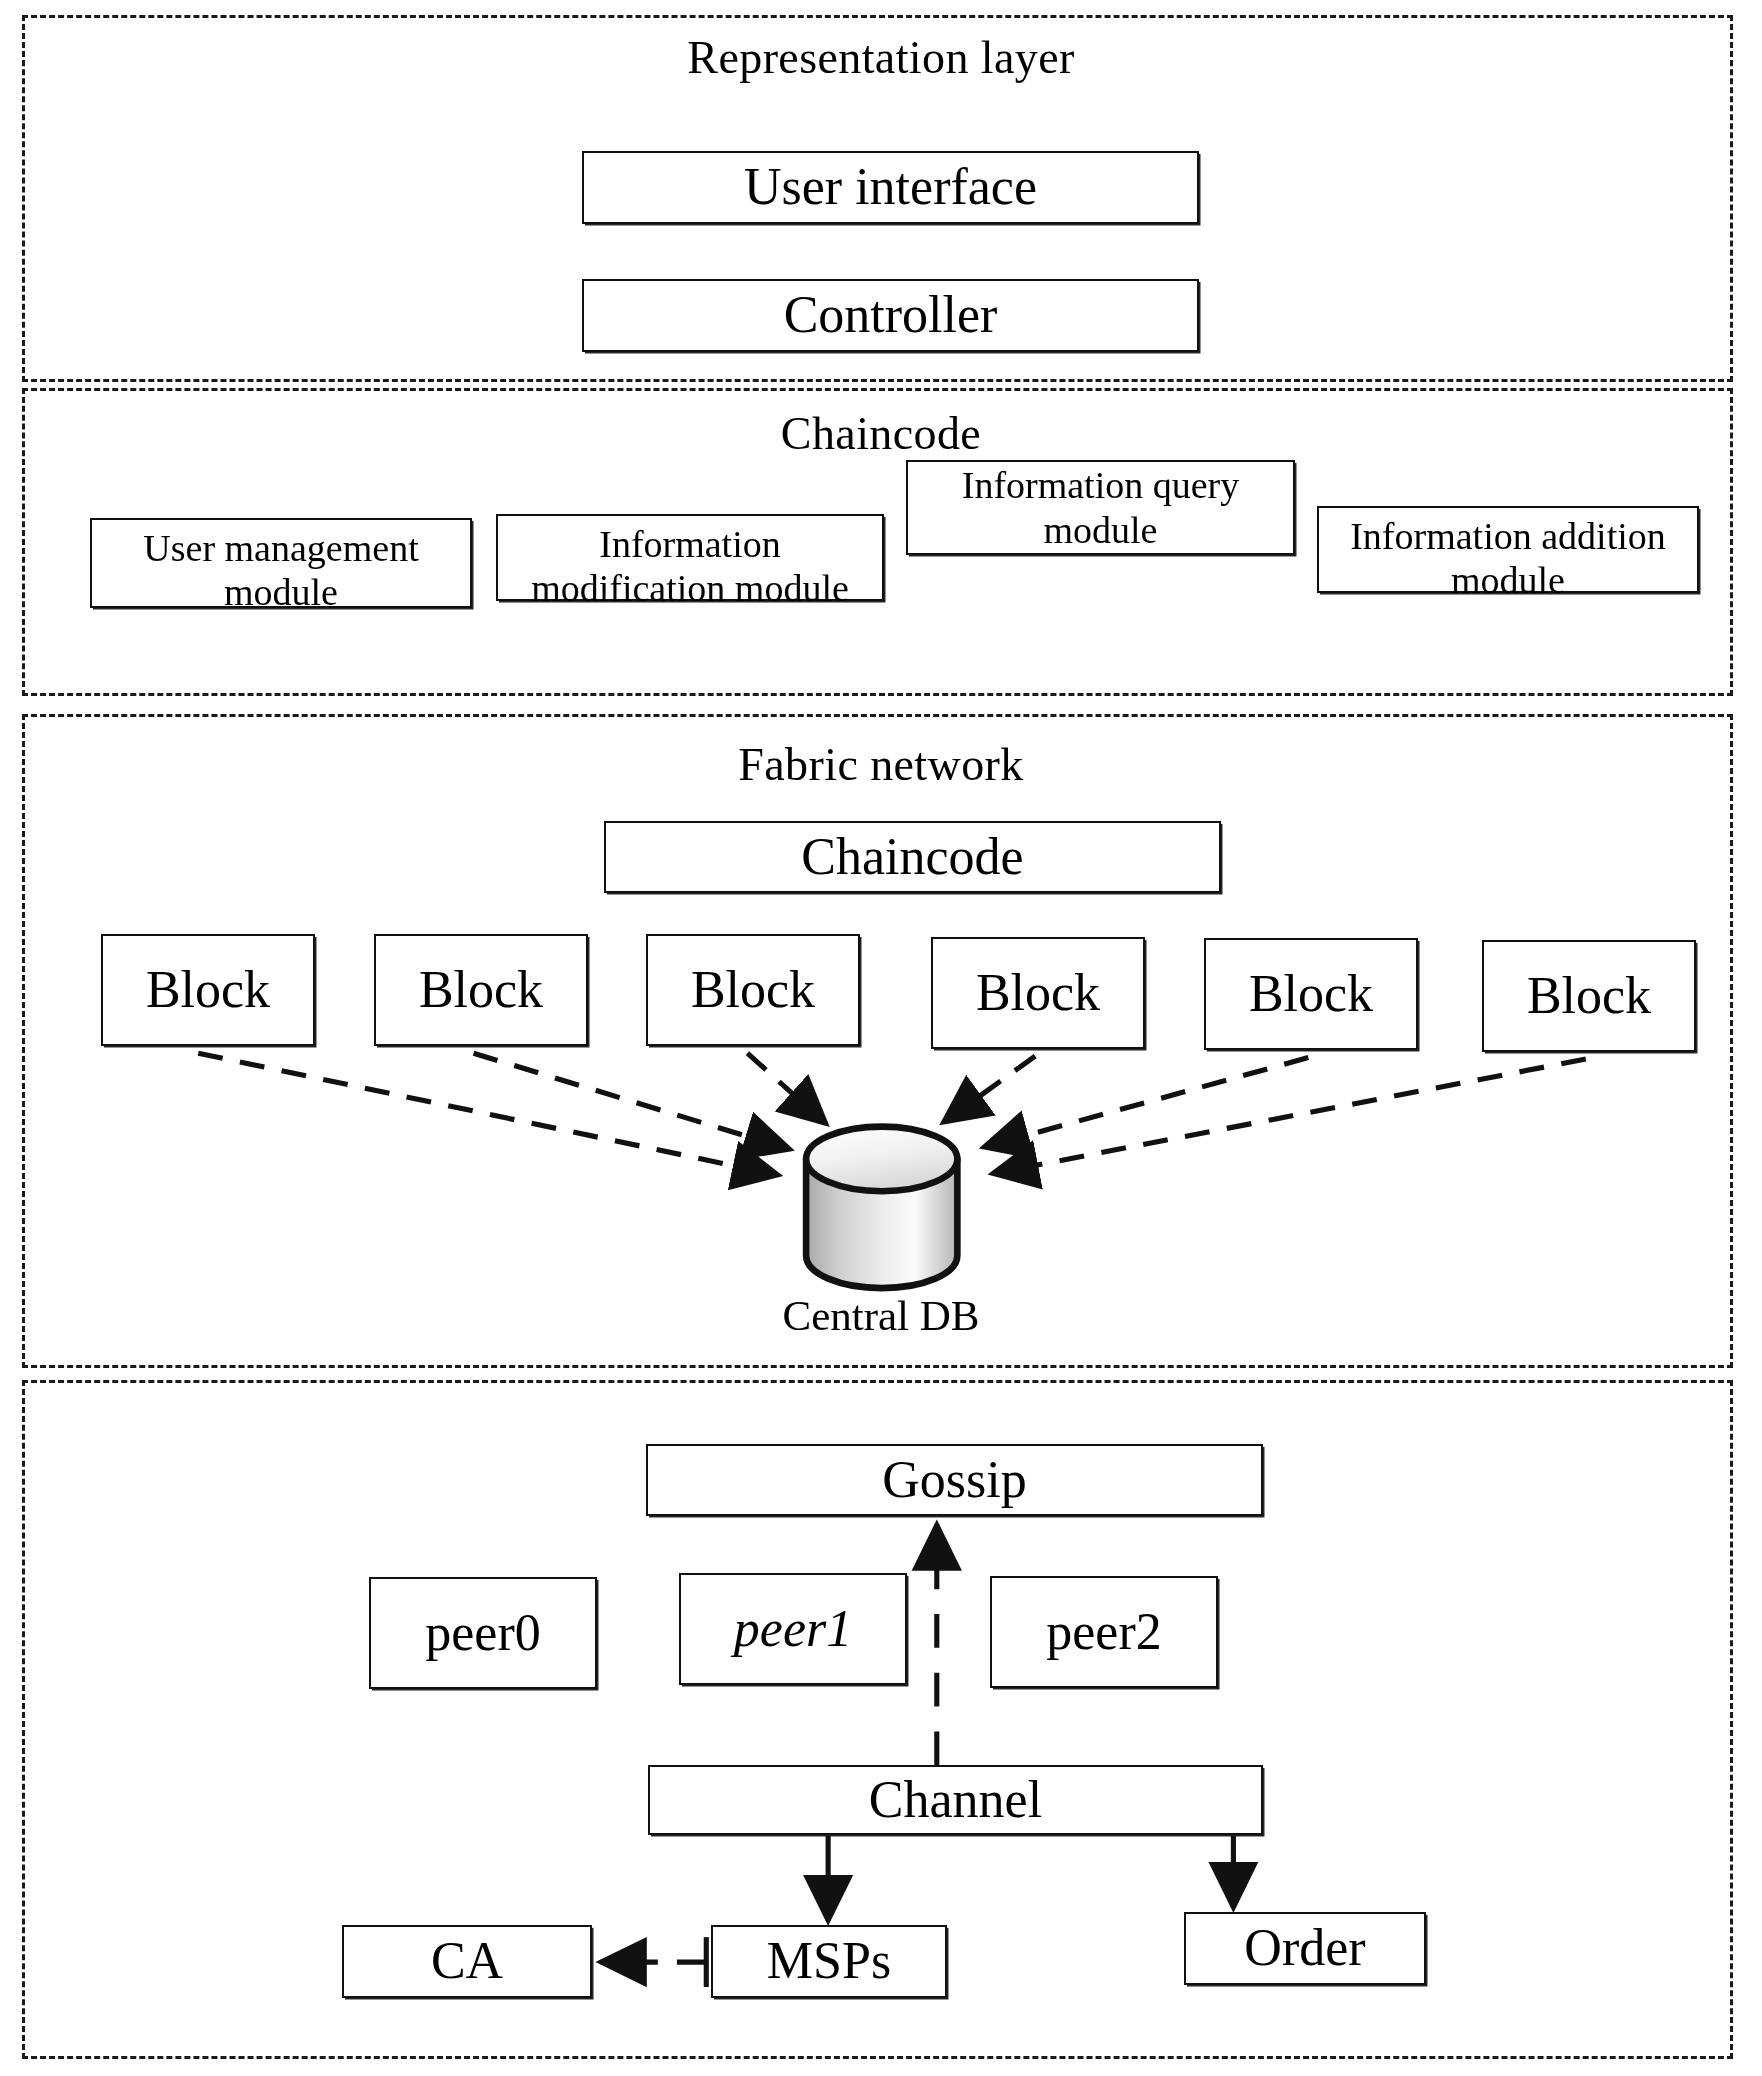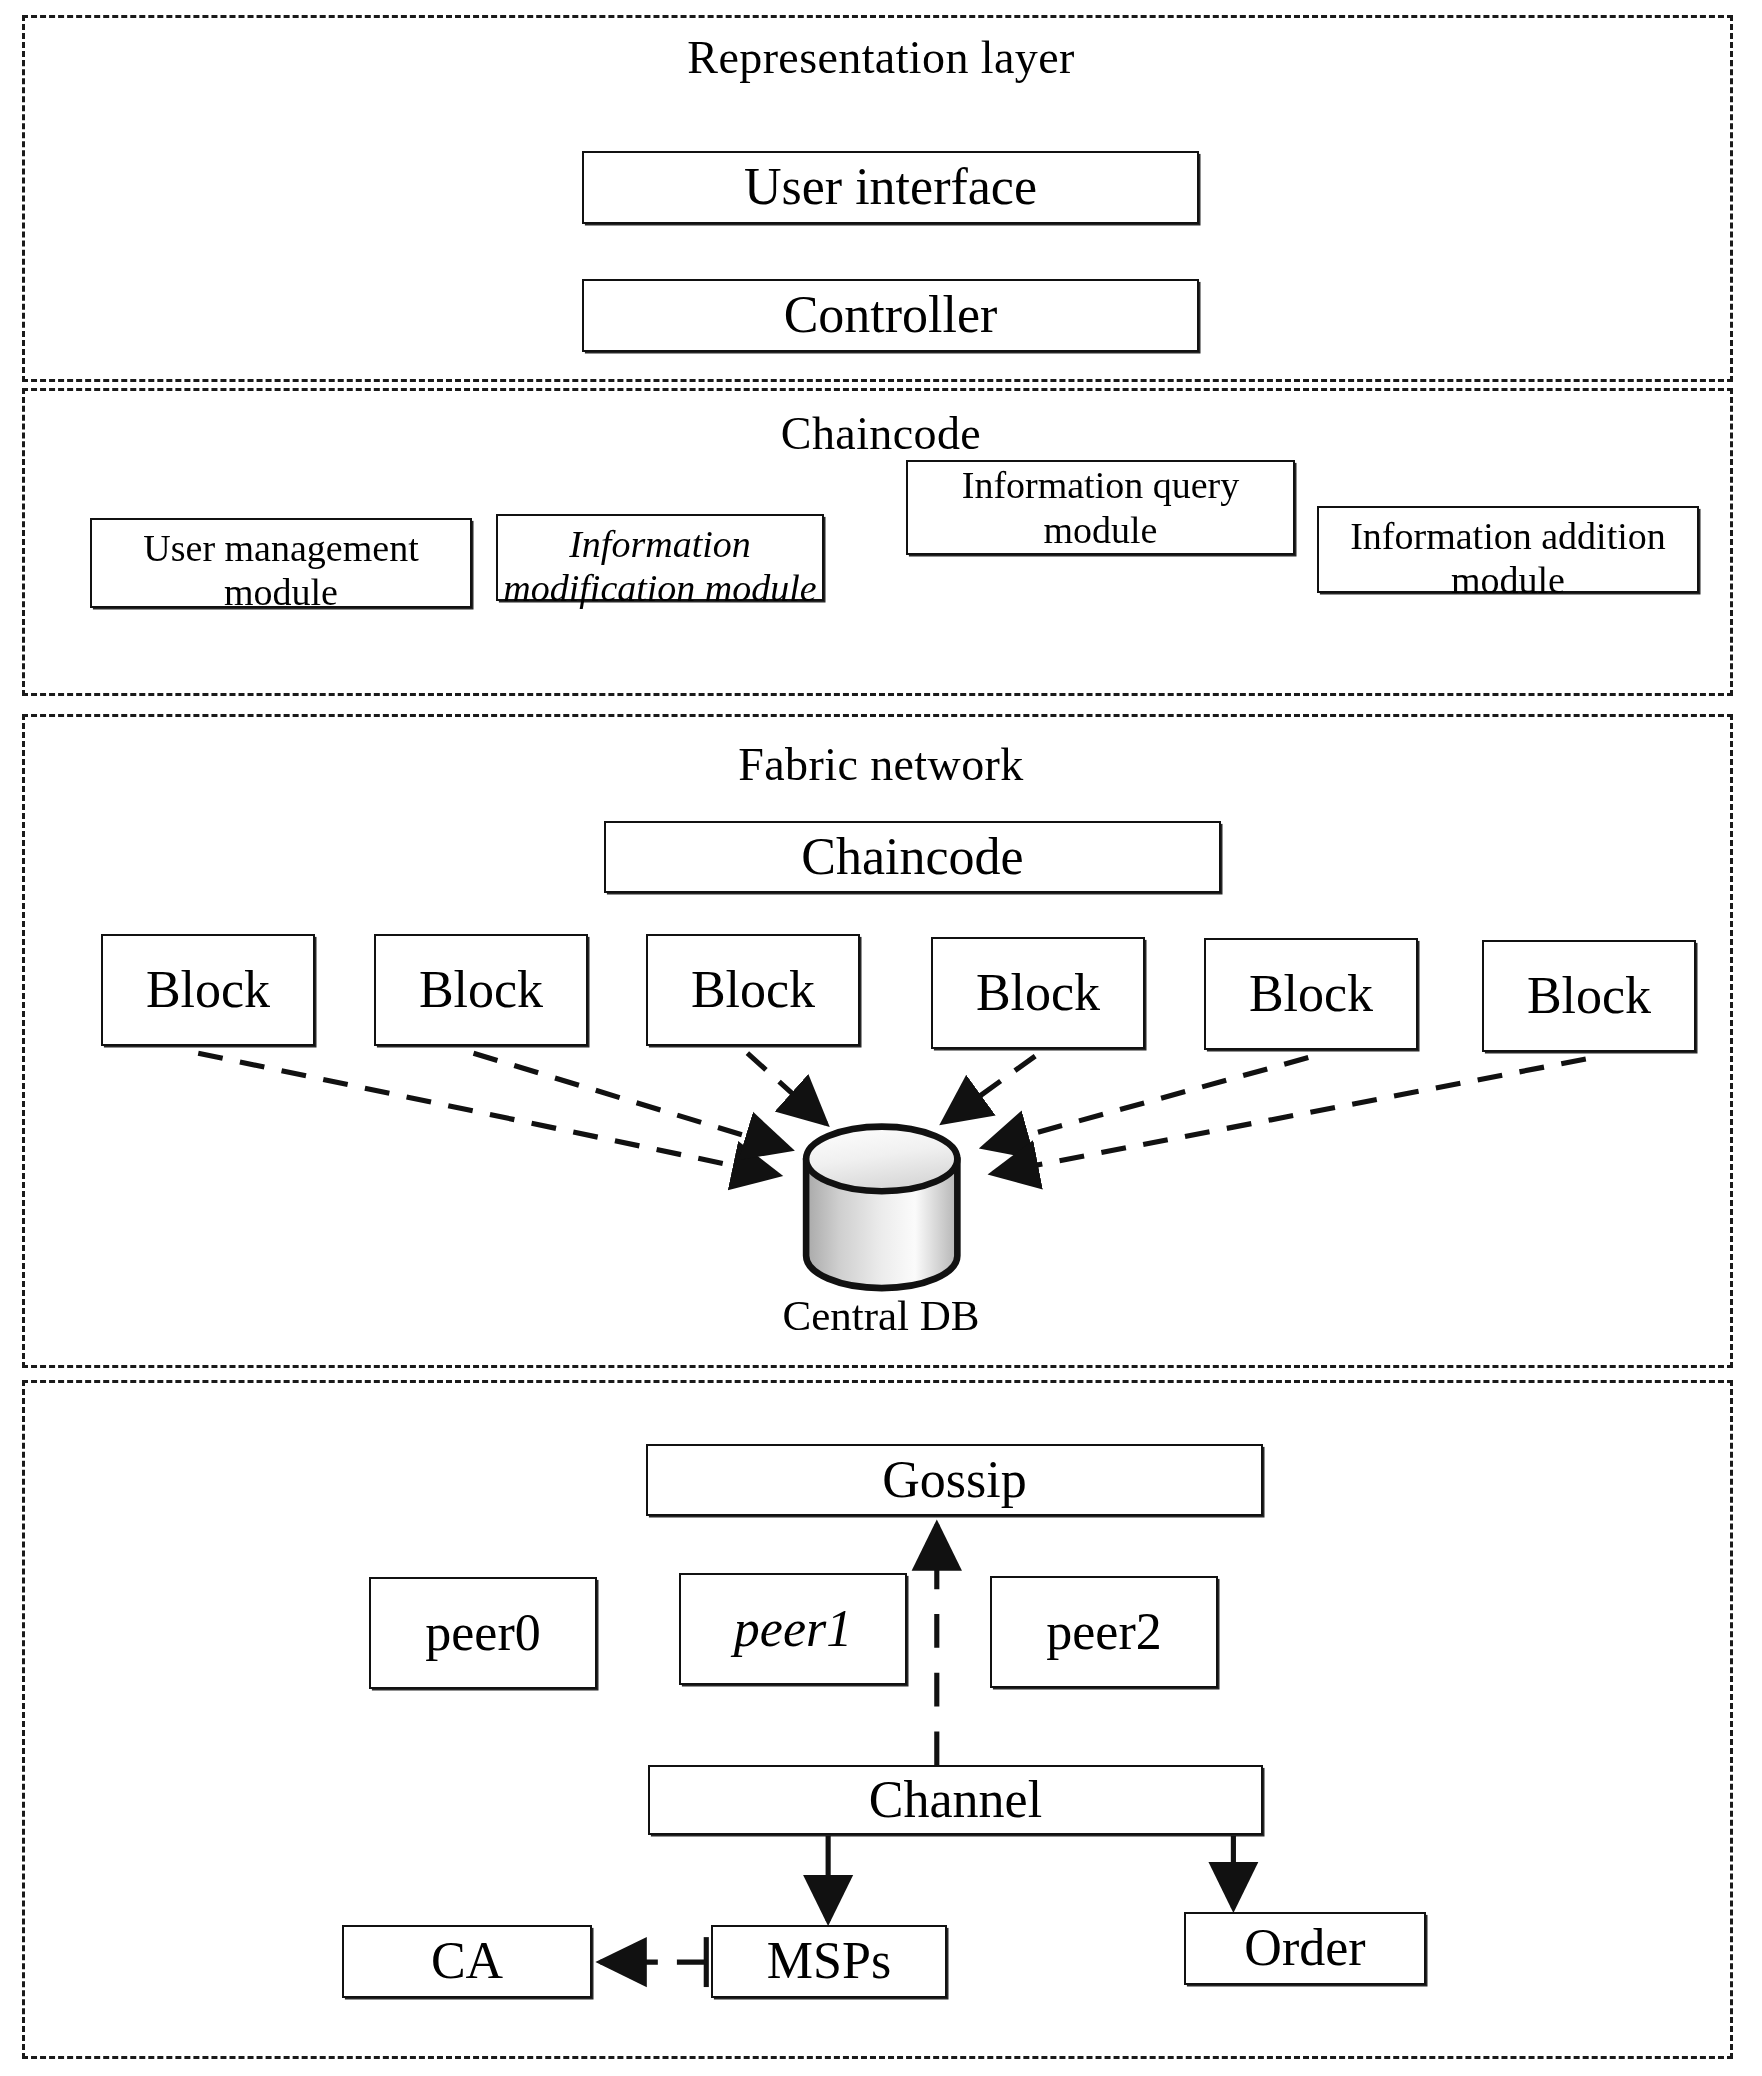--- a/index.html
+++ b/index.html
@@ -73,21 +73,21 @@
   </div>
 
   <div class="layer" style="left:22px;top:388px;width:1711px;height:308px;">
   </div>
   <div class="layer-title" style="left:0;top:411px;">Chaincode</div>
 
   <div class="box tall" style="left:90px;top:470px;width:382px;height:90px;font-size:38px;">
     <span class="lbl">User management module</span>
   </div>
 
-  <div class="box tall" style="left:496px;top:466px;width:328px;height:87px;font-size:38px;font-style:italic;">
+  <div class="box tall" style="left:496px;top:466px;width:388px;height:87px;font-size:38px;">
     <span class="lbl">Information modification module</span>
   </div>
 
   <div class="box" style="left:906px;top:460px;width:389px;height:95px;font-size:38px;">
     <span class="lbl">Information query module</span>
   </div>
 
   <div class="box tall" style="left:1317px;top:458px;width:382px;height:87px;font-size:38px;">
     <span class="lbl">Information addition module</span>
   </div>

